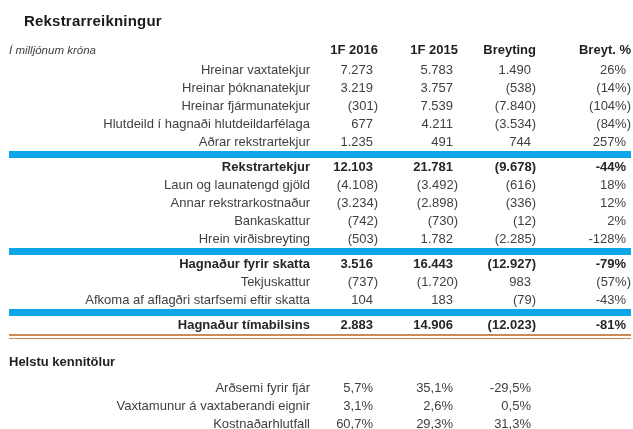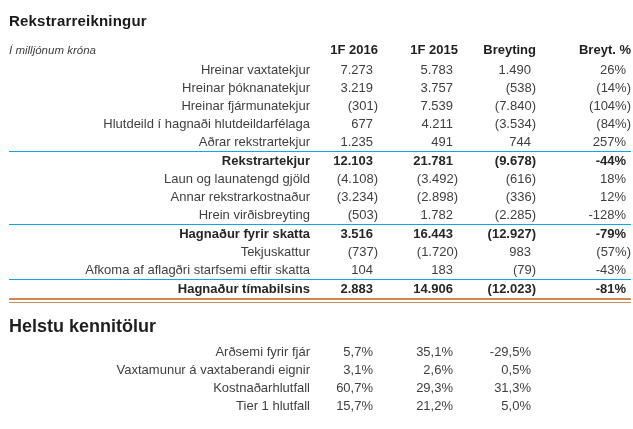--- a/index.html
+++ b/index.html
@@ -9,21 +9,21 @@
     font-family: "Liberation Sans", sans-serif;
     color: #3f3f3f;
     overflow: hidden;
   }
   .container { padding: 10px 2px 0 9px; width: 622px; }
 
   .report-title {
     font-size: 15px;
     font-weight: bold;
     color: #1a1a1a;
-    margin: 2px 0 10px 0;
+    margin: 2px 0 10px 15px;
     letter-spacing: 0.2px;
   }
 
   table { border-collapse: collapse; width: 622px; table-layout: fixed; margin-top: 8px; }
   col.c-label { width: 301px; }
   col.c1 { width: 68px; }
   col.c2 { width: 80px; }
   col.c3 { width: 78px; }
   col.c4 { width: 95px; }
 
@@ -48,31 +48,31 @@
     text-align: right;
     font-weight: bold;
     color: #1f1f1f;
     height: 22px;
   }
   td.label { text-align: right; }
   td.num   { text-align: right; padding-right: 5px; }
   td.num.paren { padding-right: 0; }
 
   tr.bold td { font-weight: bold; color: #262626; }
-  tr.rule-top td { border-top: 1px solid #0ea5e9; }
+  tr.rule-top td { border-top: 7px solid #0ea5e9; }
 
   .double-rule {
     border-top: 2px solid #cc8b54;
     border-bottom: 1px solid #cc8b54;
     height: 2px;
     width: 622px;
   }
 
   .section-heading {
-    font-size: 18px;
+    font-size: 13px;
     font-weight: bold;
     color: #1f1f1f;
     margin: 14px 0 1px 0;
     line-height: 18px;
   }
 </style>
 </head>
 <body>
 
 <div class="container">
@@ -147,20 +147,27 @@
           <td class="num">18%</td>
         </tr>
         <tr>
           <td class="label">Annar rekstrarkostnaður</td>
           <td class="num paren">(3.234)</td>
           <td class="num paren">(2.898)</td>
           <td class="num paren">(336)</td>
           <td class="num">12%</td>
         </tr>
         <tr>
+          <td class="label">Bankaskattur</td>
+          <td class="num paren">(742)</td>
+          <td class="num paren">(730)</td>
+          <td class="num paren">(12)</td>
+          <td class="num">2%</td>
+        </tr>
+        <tr>
           <td class="label">Hrein virðisbreyting</td>
           <td class="num paren">(503)</td>
           <td class="num">1.782</td>
           <td class="num paren">(2.285)</td>
           <td class="num">-128%</td>
         </tr>
         <tr class="bold rule-top">
           <td class="label">Hagnaður fyrir skatta</td>
           <td class="num">3.516</td>
           <td class="num">16.443</td>

